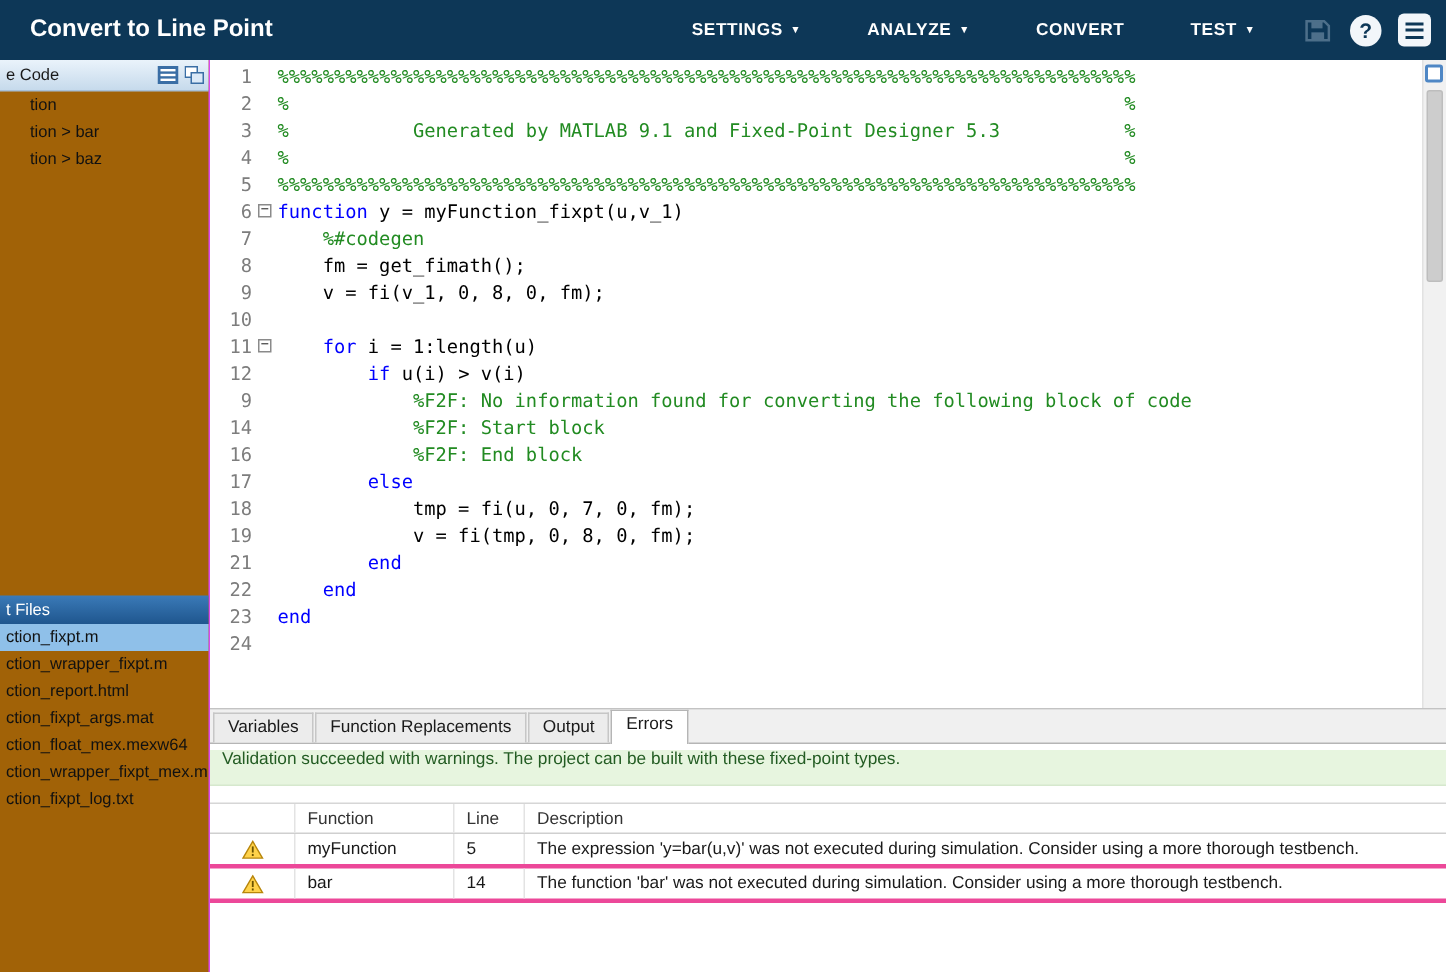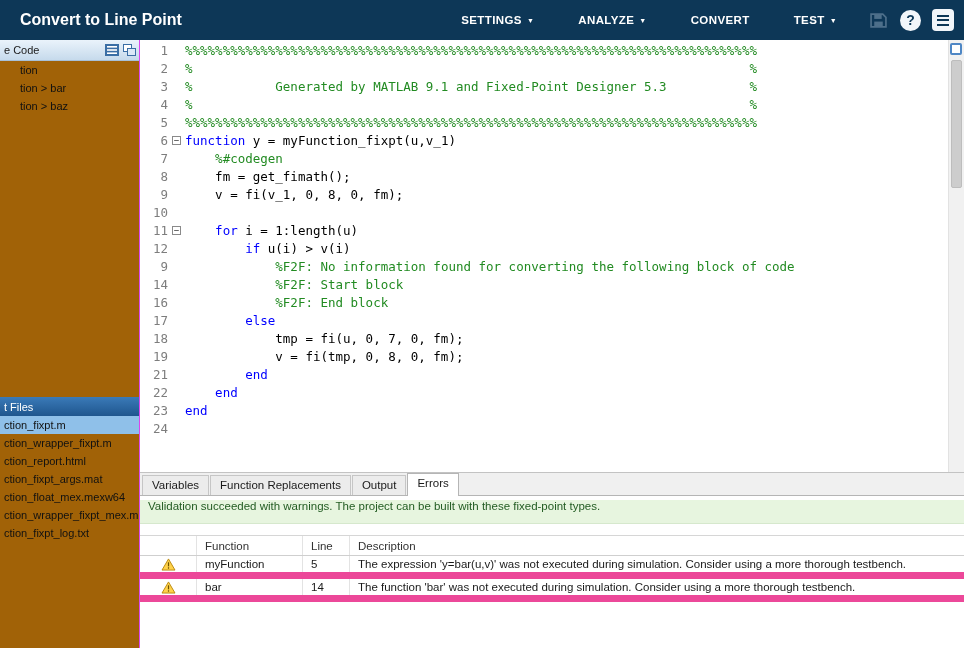--- a/index.html
+++ b/index.html
@@ -55,21 +55,21 @@
   .banner{height:24px;margin-top:4px;background:#e7f5df;border-bottom:1px solid #d6e8cd;display:flex;align-items:flex-start;padding-left:8px;font-size:11.5px;color:#235c23}
 
   
   .issues{margin-top:11px;font-size:11.5px;color:#1a1a1a}
   .issue-header{display:flex;height:21px;align-items:center;border-top:1px solid #d6d6d6;border-bottom:1px solid #cfcfcf;color:#333}
   .cell{height:100%;display:flex;align-items:center;border-right:1px solid #e3e3e3;padding-left:8px;overflow:hidden;white-space:nowrap}
   .col-icon{width:57px;flex:0 0 57px;justify-content:center;padding-left:0}
   .col-fn{width:106px;flex:0 0 106px}
   .col-line{width:47px;flex:0 0 47px}
   .col-desc{flex:1;border-right:none}
-  .issue-row{display:flex;height:23px;align-items:flex-start;border-bottom:7px solid #ec4899}
+  .issue-row{display:flex;height:23px;align-items:flex-start;border-bottom:3px solid #ec4899}
 
   
   .mini-icon{display:inline-block}
 </style>
 </head>
 <body>
 
 <div class="titlebar">
   <div class="title">Convert to Line Point</div>
   <div class="menus">

